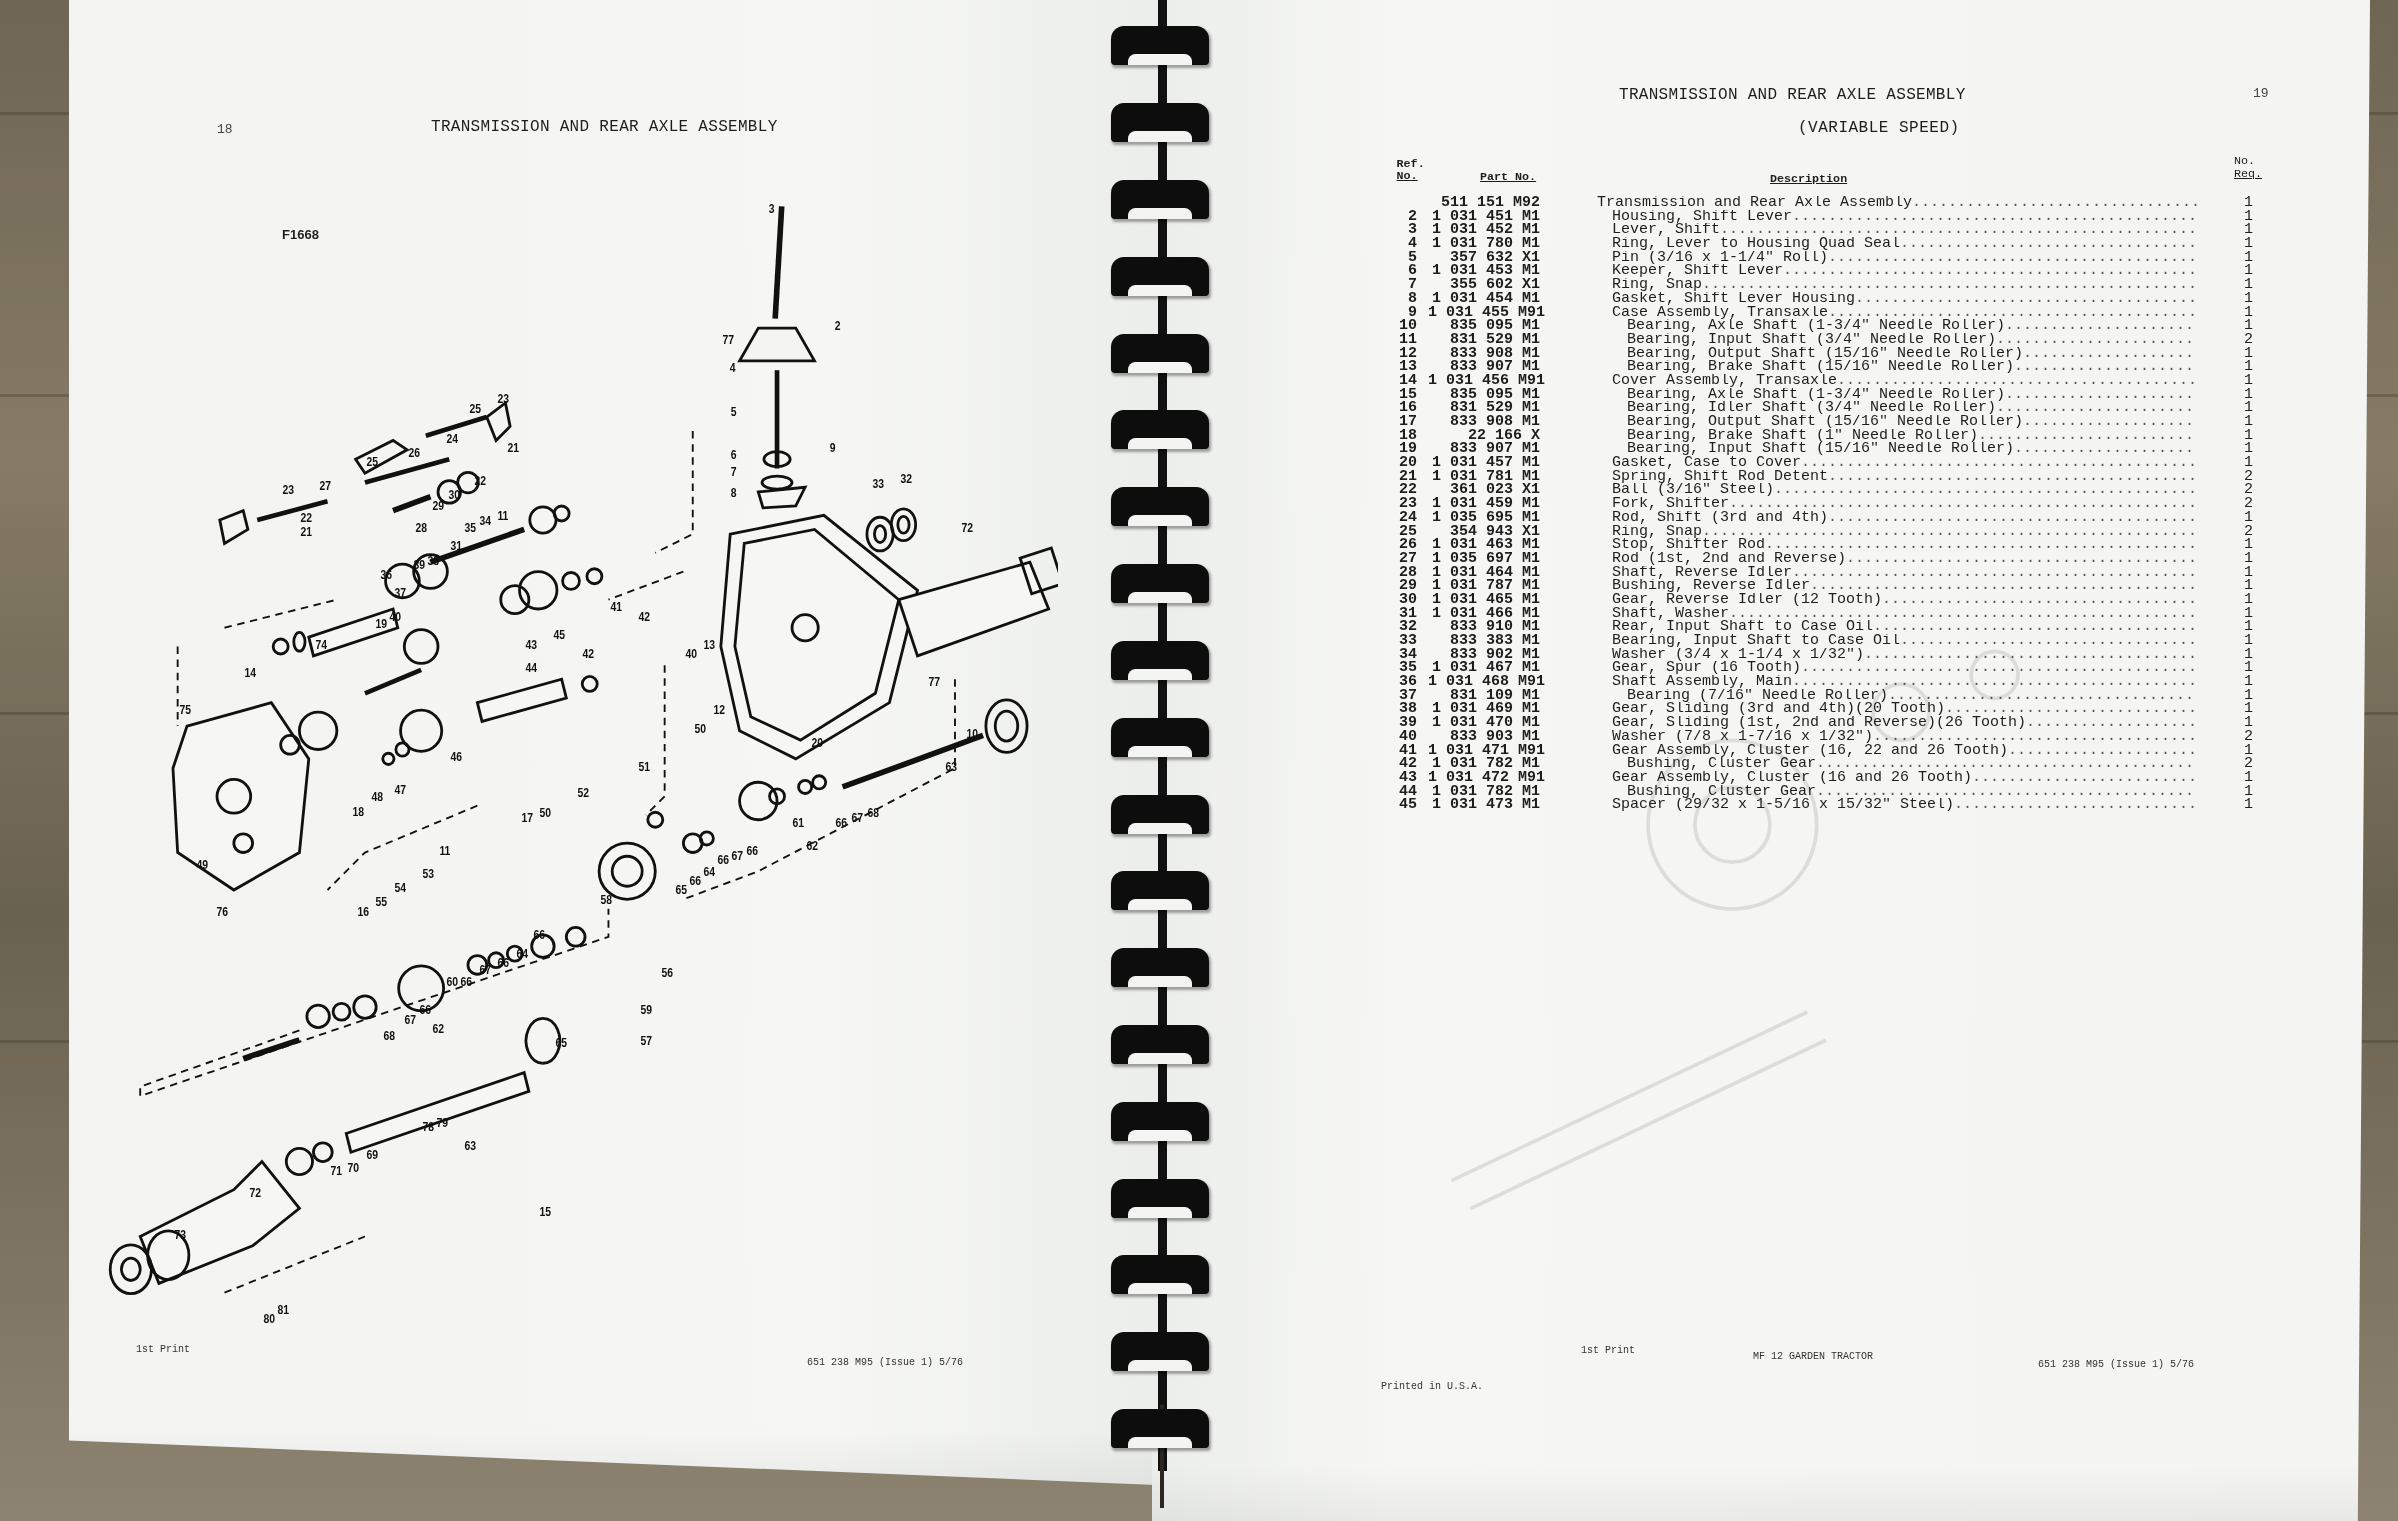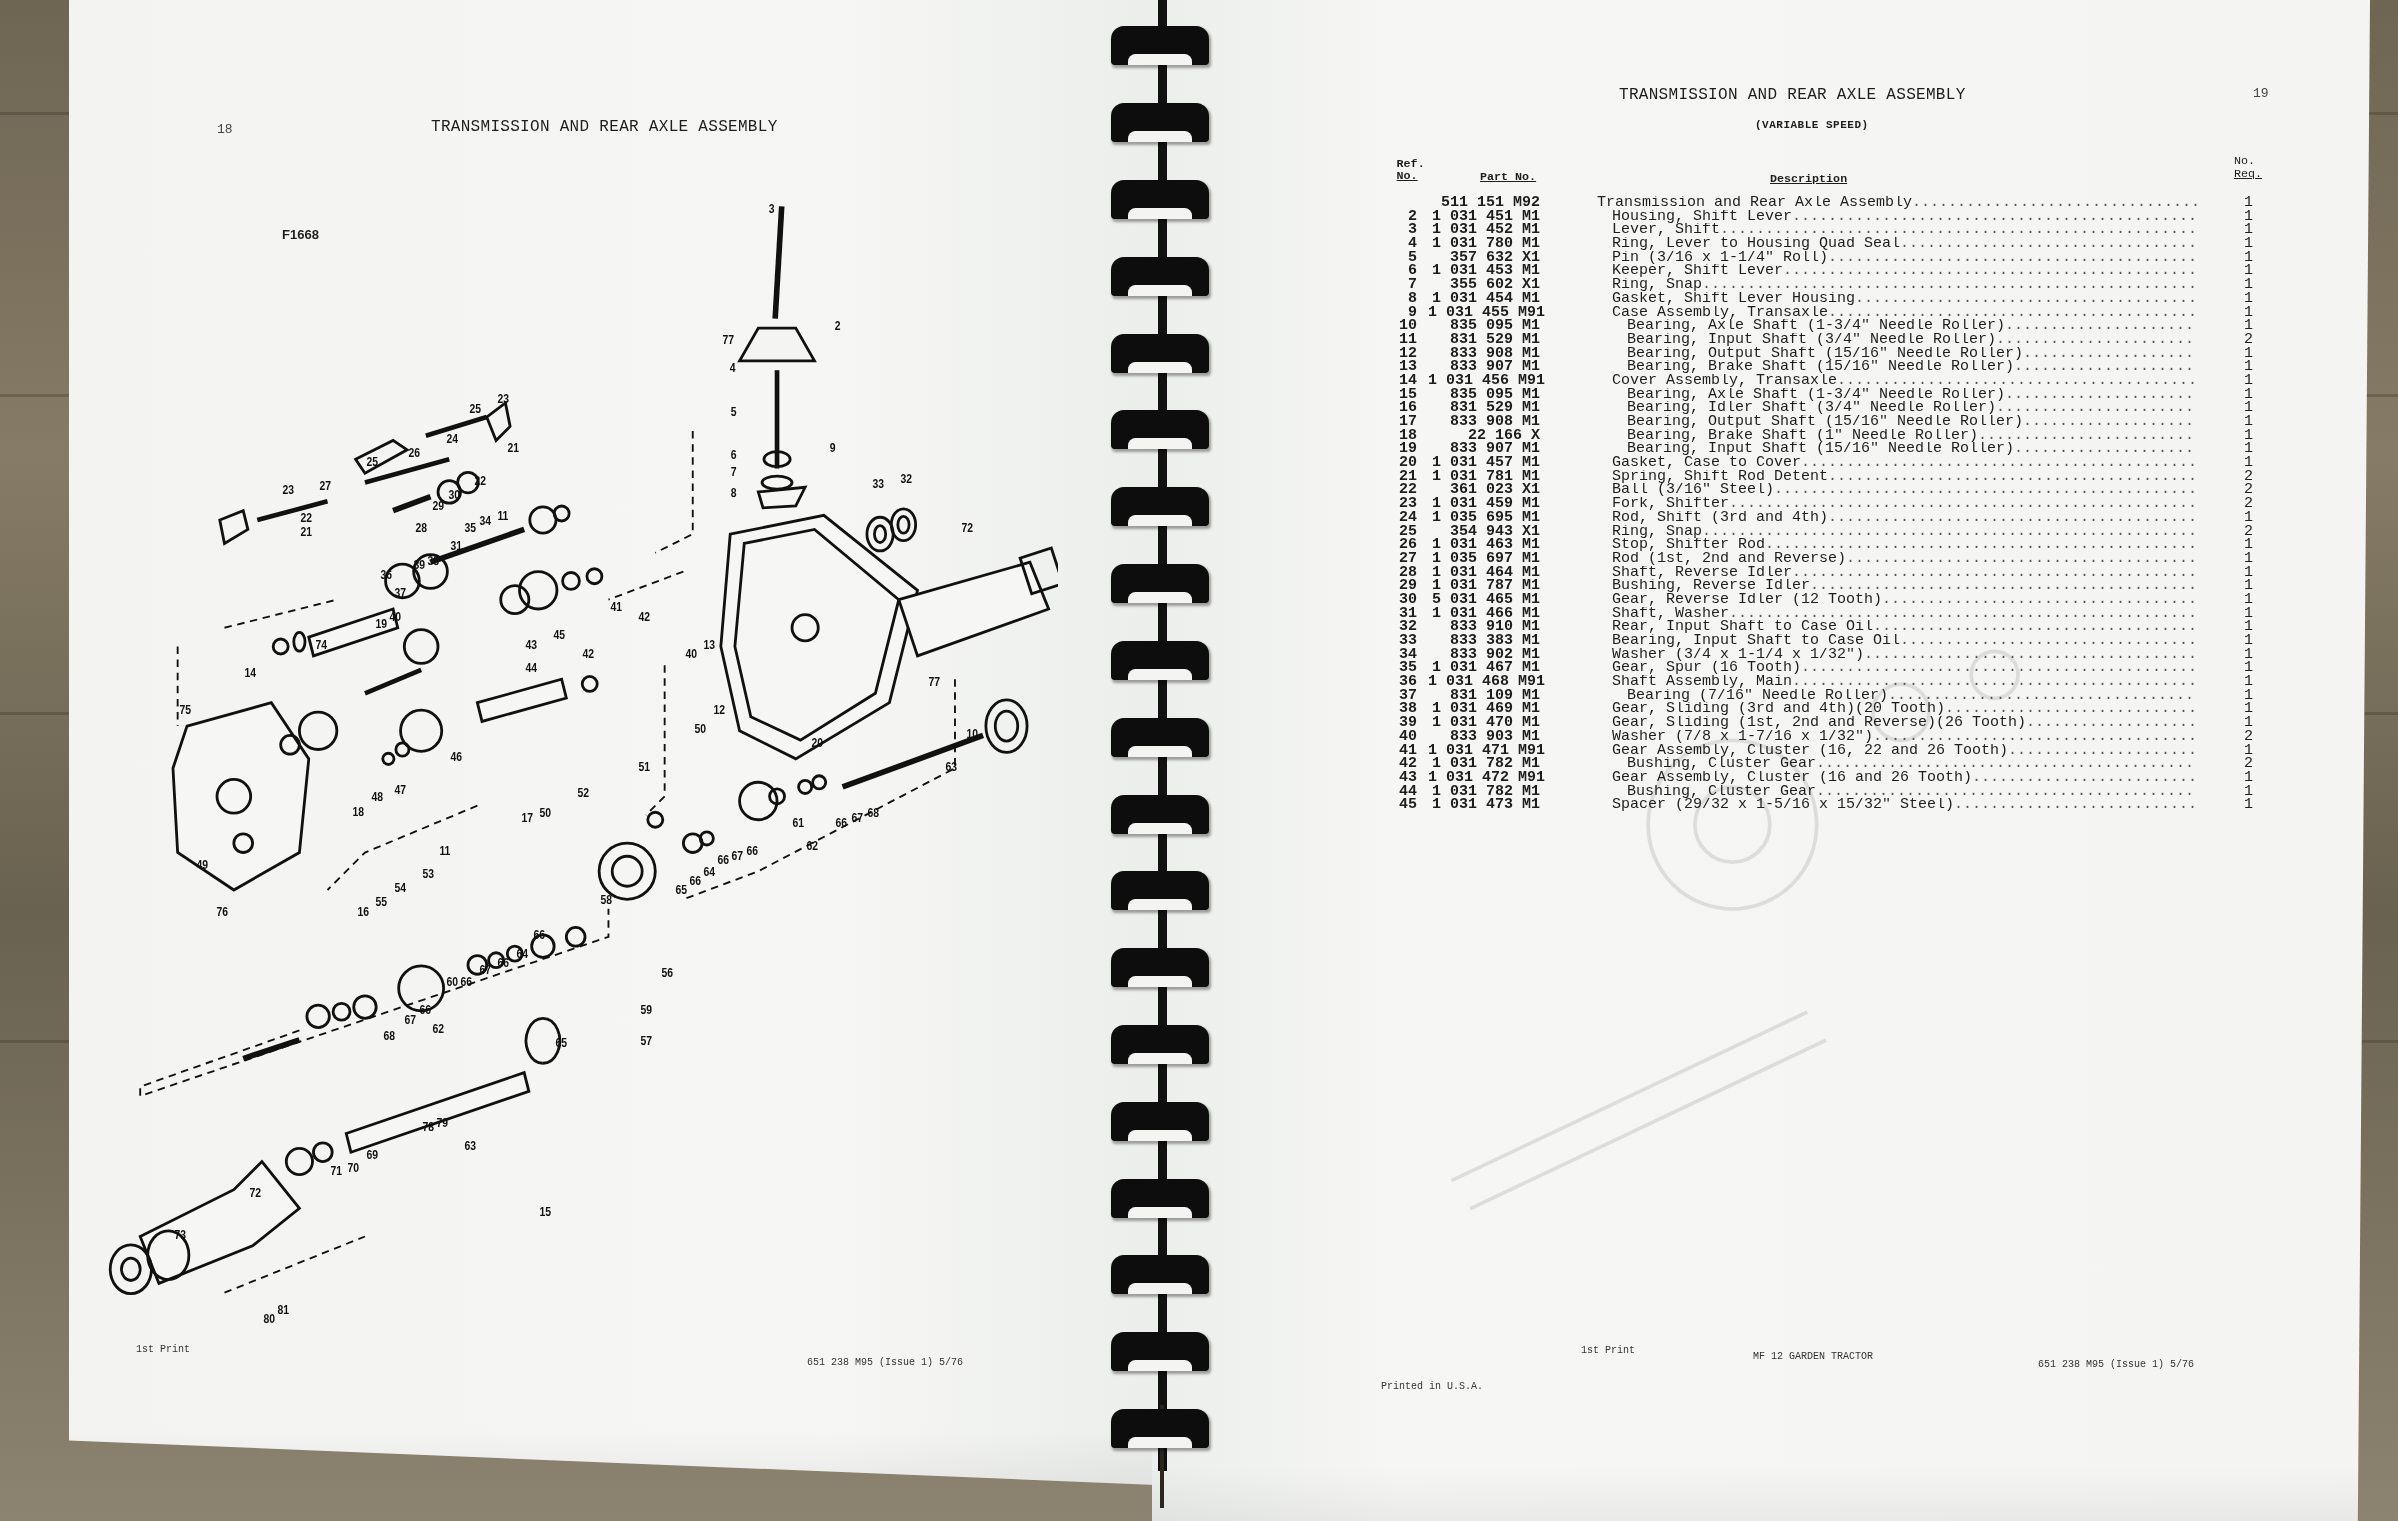--- a/index.html
+++ b/index.html
@@ -11,21 +11,21 @@
   #page-left{left:69px;top:0;width:1087px;height:1485px;
              clip-path:polygon(0 0,100% 0,100% 100%,0 97%);
              background:linear-gradient(90deg,#f3f4f2 0%,#f6f7f5 70%,#eceeeb 100%);}
   #page-right{left:1152px;top:0;width:1218px;height:1522px;
               clip-path:polygon(0 0,100% 0,99% 100%,0 100%);
               background:linear-gradient(90deg,#eceeeb 0%,#f6f7f5 20%,#f4f5f3 100%);}
   .bottom-shadow{position:absolute;left:0;right:0;bottom:0;height:56px;
                  background:linear-gradient(180deg,rgba(0,0,0,0),rgba(0,0,0,.05));}
   .page-num{position:absolute;font-size:13px;color:#444;}
   .page-title{position:absolute;font-size:16px;letter-spacing:0.3px;white-space:nowrap;}
-  .subtitle{position:absolute;font-size:11px;font-weight:bold;letter-spacing:0.5px;}
+  .subtitle{position:absolute;font-size:16px;font-weight:normal;letter-spacing:0.5px;margin-left:43px;}
   .fig-id{position:absolute;font-family:"Liberation Sans",sans-serif;font-weight:bold;font-size:13px;}
   .footer-text{position:absolute;font-size:10px;color:#333;white-space:nowrap;}
   
   #diagram{position:absolute;left:84px;top:159px;width:974px;height:1181px;}
   .callout{position:absolute;font-family:"Liberation Sans",sans-serif;font-weight:bold;
            font-size:13px;transform:scaleX(.8);color:#111;}
   
   #parts-table{position:absolute;left:1391px;top:155px;width:881px;}
   .th{position:absolute;font-size:11.7px;font-weight:bold;text-decoration:underline;line-height:13px;}
   .rows{position:absolute;left:0;top:41px;width:881px;}
@@ -486,21 +486,21 @@
         <span class="c-qty">1</span>
       </div>
       <div class="row indent1">
         <span class="c-ref">29</span>
         <span class="c-part">1 031 787 M1</span>
         <span class="c-desc"><span>Bushing, Reverse Idler</span><span class="leader">........................................................................................................................</span></span>
         <span class="c-qty">1</span>
       </div>
       <div class="row indent1">
         <span class="c-ref">30</span>
-        <span class="c-part">5 031 465 M1</span>
+        <span class="c-part">1 031 465 M1</span>
         <span class="c-desc"><span>Gear, Reverse Idler (12 Tooth)</span><span class="leader">........................................................................................................................</span></span>
         <span class="c-qty">1</span>
       </div>
       <div class="row indent1">
         <span class="c-ref">31</span>
         <span class="c-part">1 031 466 M1</span>
         <span class="c-desc"><span>Shaft, Washer</span><span class="leader">........................................................................................................................</span></span>
         <span class="c-qty">1</span>
       </div>
       <div class="row indent1">

